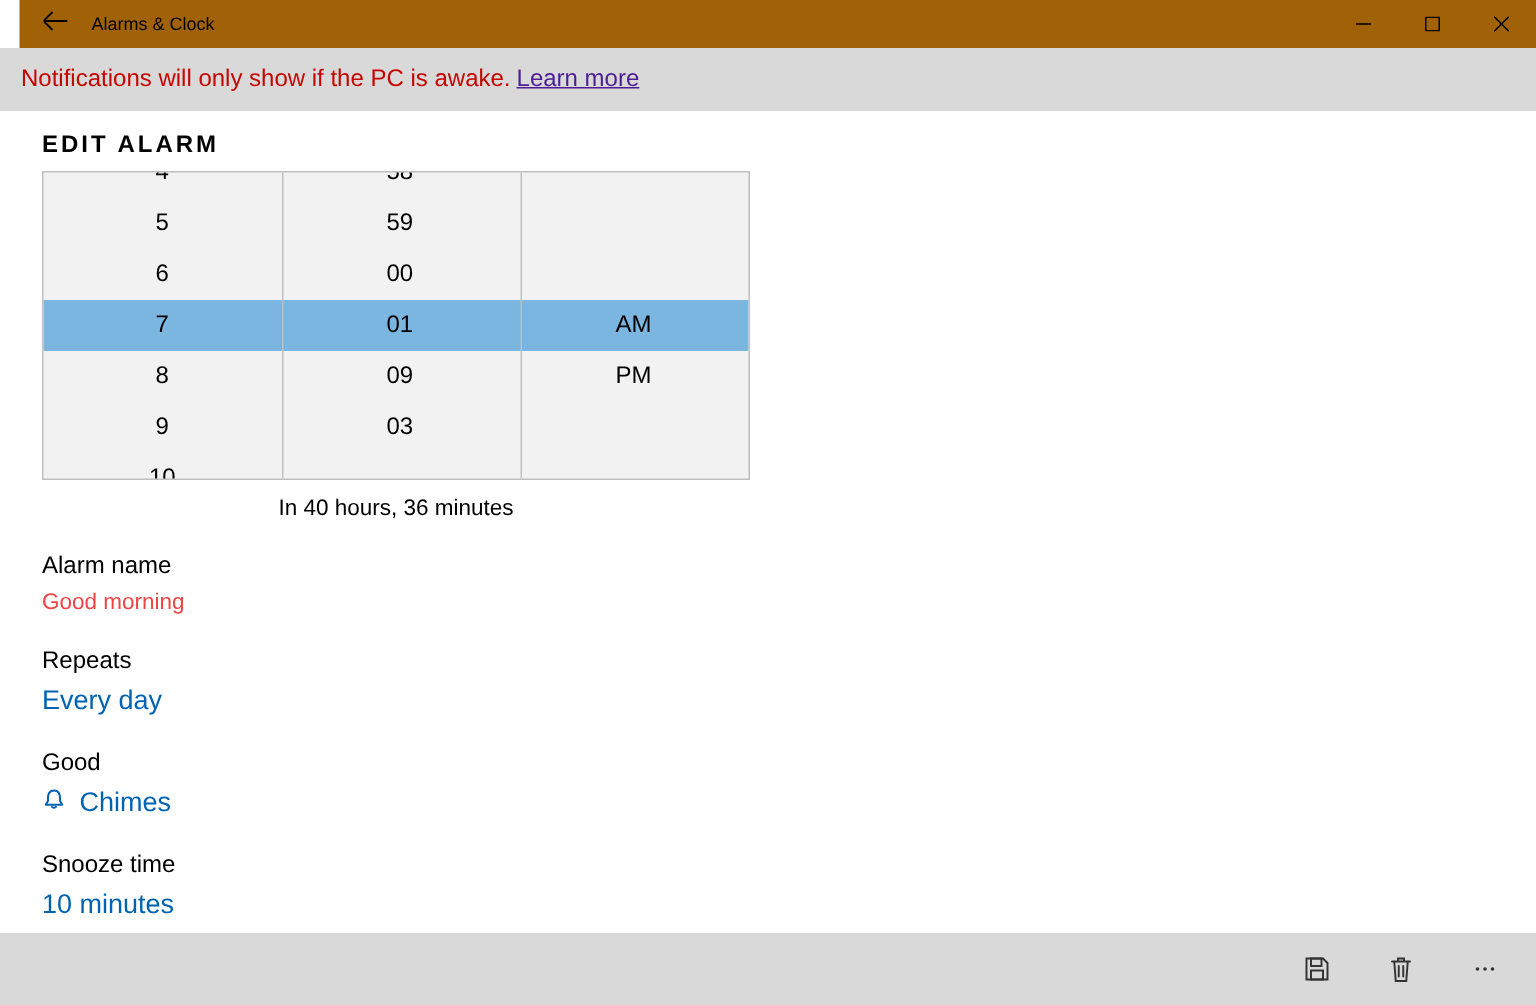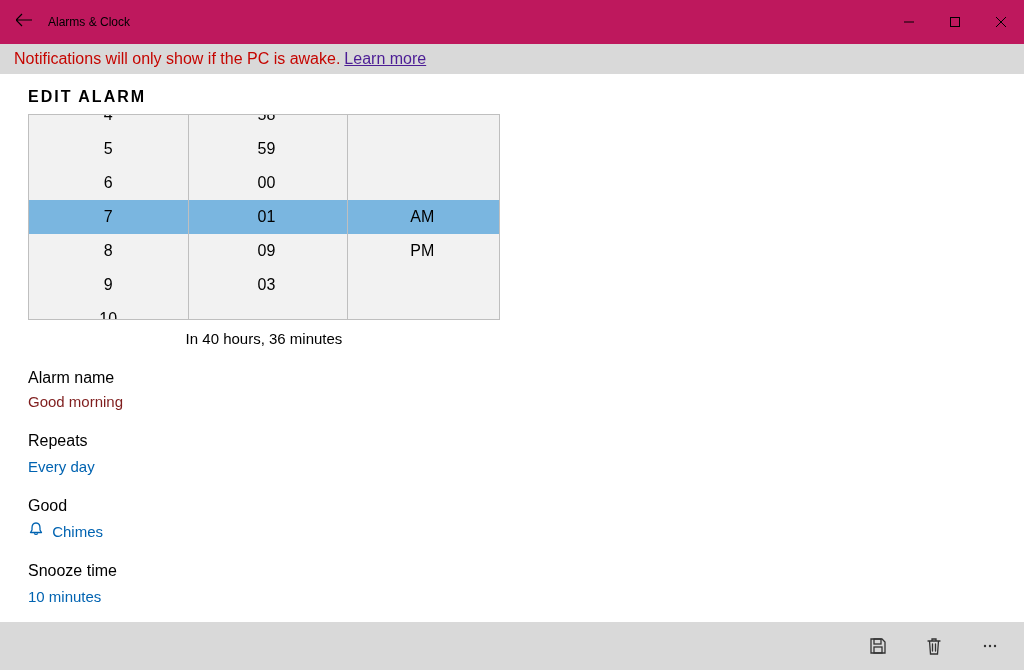--- a/index.html
+++ b/index.html
@@ -1,27 +1,27 @@
 <!DOCTYPE html>
 <html><head>
 <meta charset="utf-8">
 <style>
   * { box-sizing: border-box; margin: 0; padding: 0; }
   html, body { width: 1024px; height: 670px; overflow: hidden; font-family: "Segoe UI", Arial, sans-serif; background: #ffffff; }
 
   
-  .titlebar { height: 44px; display: flex; align-items: center; background: #be185d; }
+  .titlebar { height: 32px; display: flex; align-items: center; background: #a16207; margin-left: 13px; }
   .titlebar .back { width: 48px; text-align: center; font-size: 16px; }
   .titlebar .title { font-size: 12px; flex: 0 0 auto; }
   .titlebar .spacer { flex: 1 1 auto; }
   .titlebar .winbtn { width: 46px; height: 32px; display:flex; align-items:center; justify-content:center; }
   .titlebar .winbtn svg { display:block; }
 
   
-  .notif { background: #d9d9d9; height: 30px; display:flex; align-items:center; padding: 0 14px; font-size: 16px; color: #c50500; }
+  .notif { background: #d9d9d9; height: 42px; display:flex; align-items:center; padding: 0 14px; font-size: 16px; color: #c50500; }
   .notif a { color: #4c1d95; text-decoration: underline; margin-left: 4px; }
 
   
   .page { padding: 14px 28px 0 28px; }
   .heading { font-weight: 700; font-size: 16px; letter-spacing: 2px; margin-bottom: 8px; }
 
   
   .picker { width: 472px; height: 206px; border: 1px solid #bfbfbf; background: #f2f2f2; position: relative; overflow: hidden; }
   .picker .cols { display:flex; height: 100%; }
   .picker .col { position: relative; }
@@ -36,22 +36,22 @@
   .picker .item { height:34px; display:flex; align-items:center; justify-content:center; font-size:16px; color:#000; }
   .picker .col.hour .list   { top: -17px; }
   .picker .col.minute .list { top: -17px; }
   .picker .col.ampm .list   { top: 85px; }
 
   .time-until { width:472px; text-align:center; margin-top:10px; font-size:15px; color:#000; }
 
   
   .field { margin-top: 22px; }
   .field .label { font-size:16px; color:#000; margin-bottom:6px; }
-  .field .value-gray { font-size:15px; color:#7f1d1d; }
-  .field .value-blue { font-size:15px; color:#0063b1; }
+  .field .value-gray { font-size:15px; color:#ef4444; }
+  .field .value-blue { font-size:18px; color:#0063b1; }
   .field .value-blue .icon { display:inline-block; vertical-align:middle; margin-right:4px; }
   .field .value-blue .txt { vertical-align:middle; }
 
   
   .cmdbar { position:absolute; left:0; right:0; bottom:0; height:48px; background:#d9d9d9; display:flex; justify-content:flex-end; align-items:center; padding-right:6px; }
   .cmdbar .btn { width:56px; height:48px; display:flex; align-items:center; justify-content:center; }
 </style>
 </head>
 <body>
 

